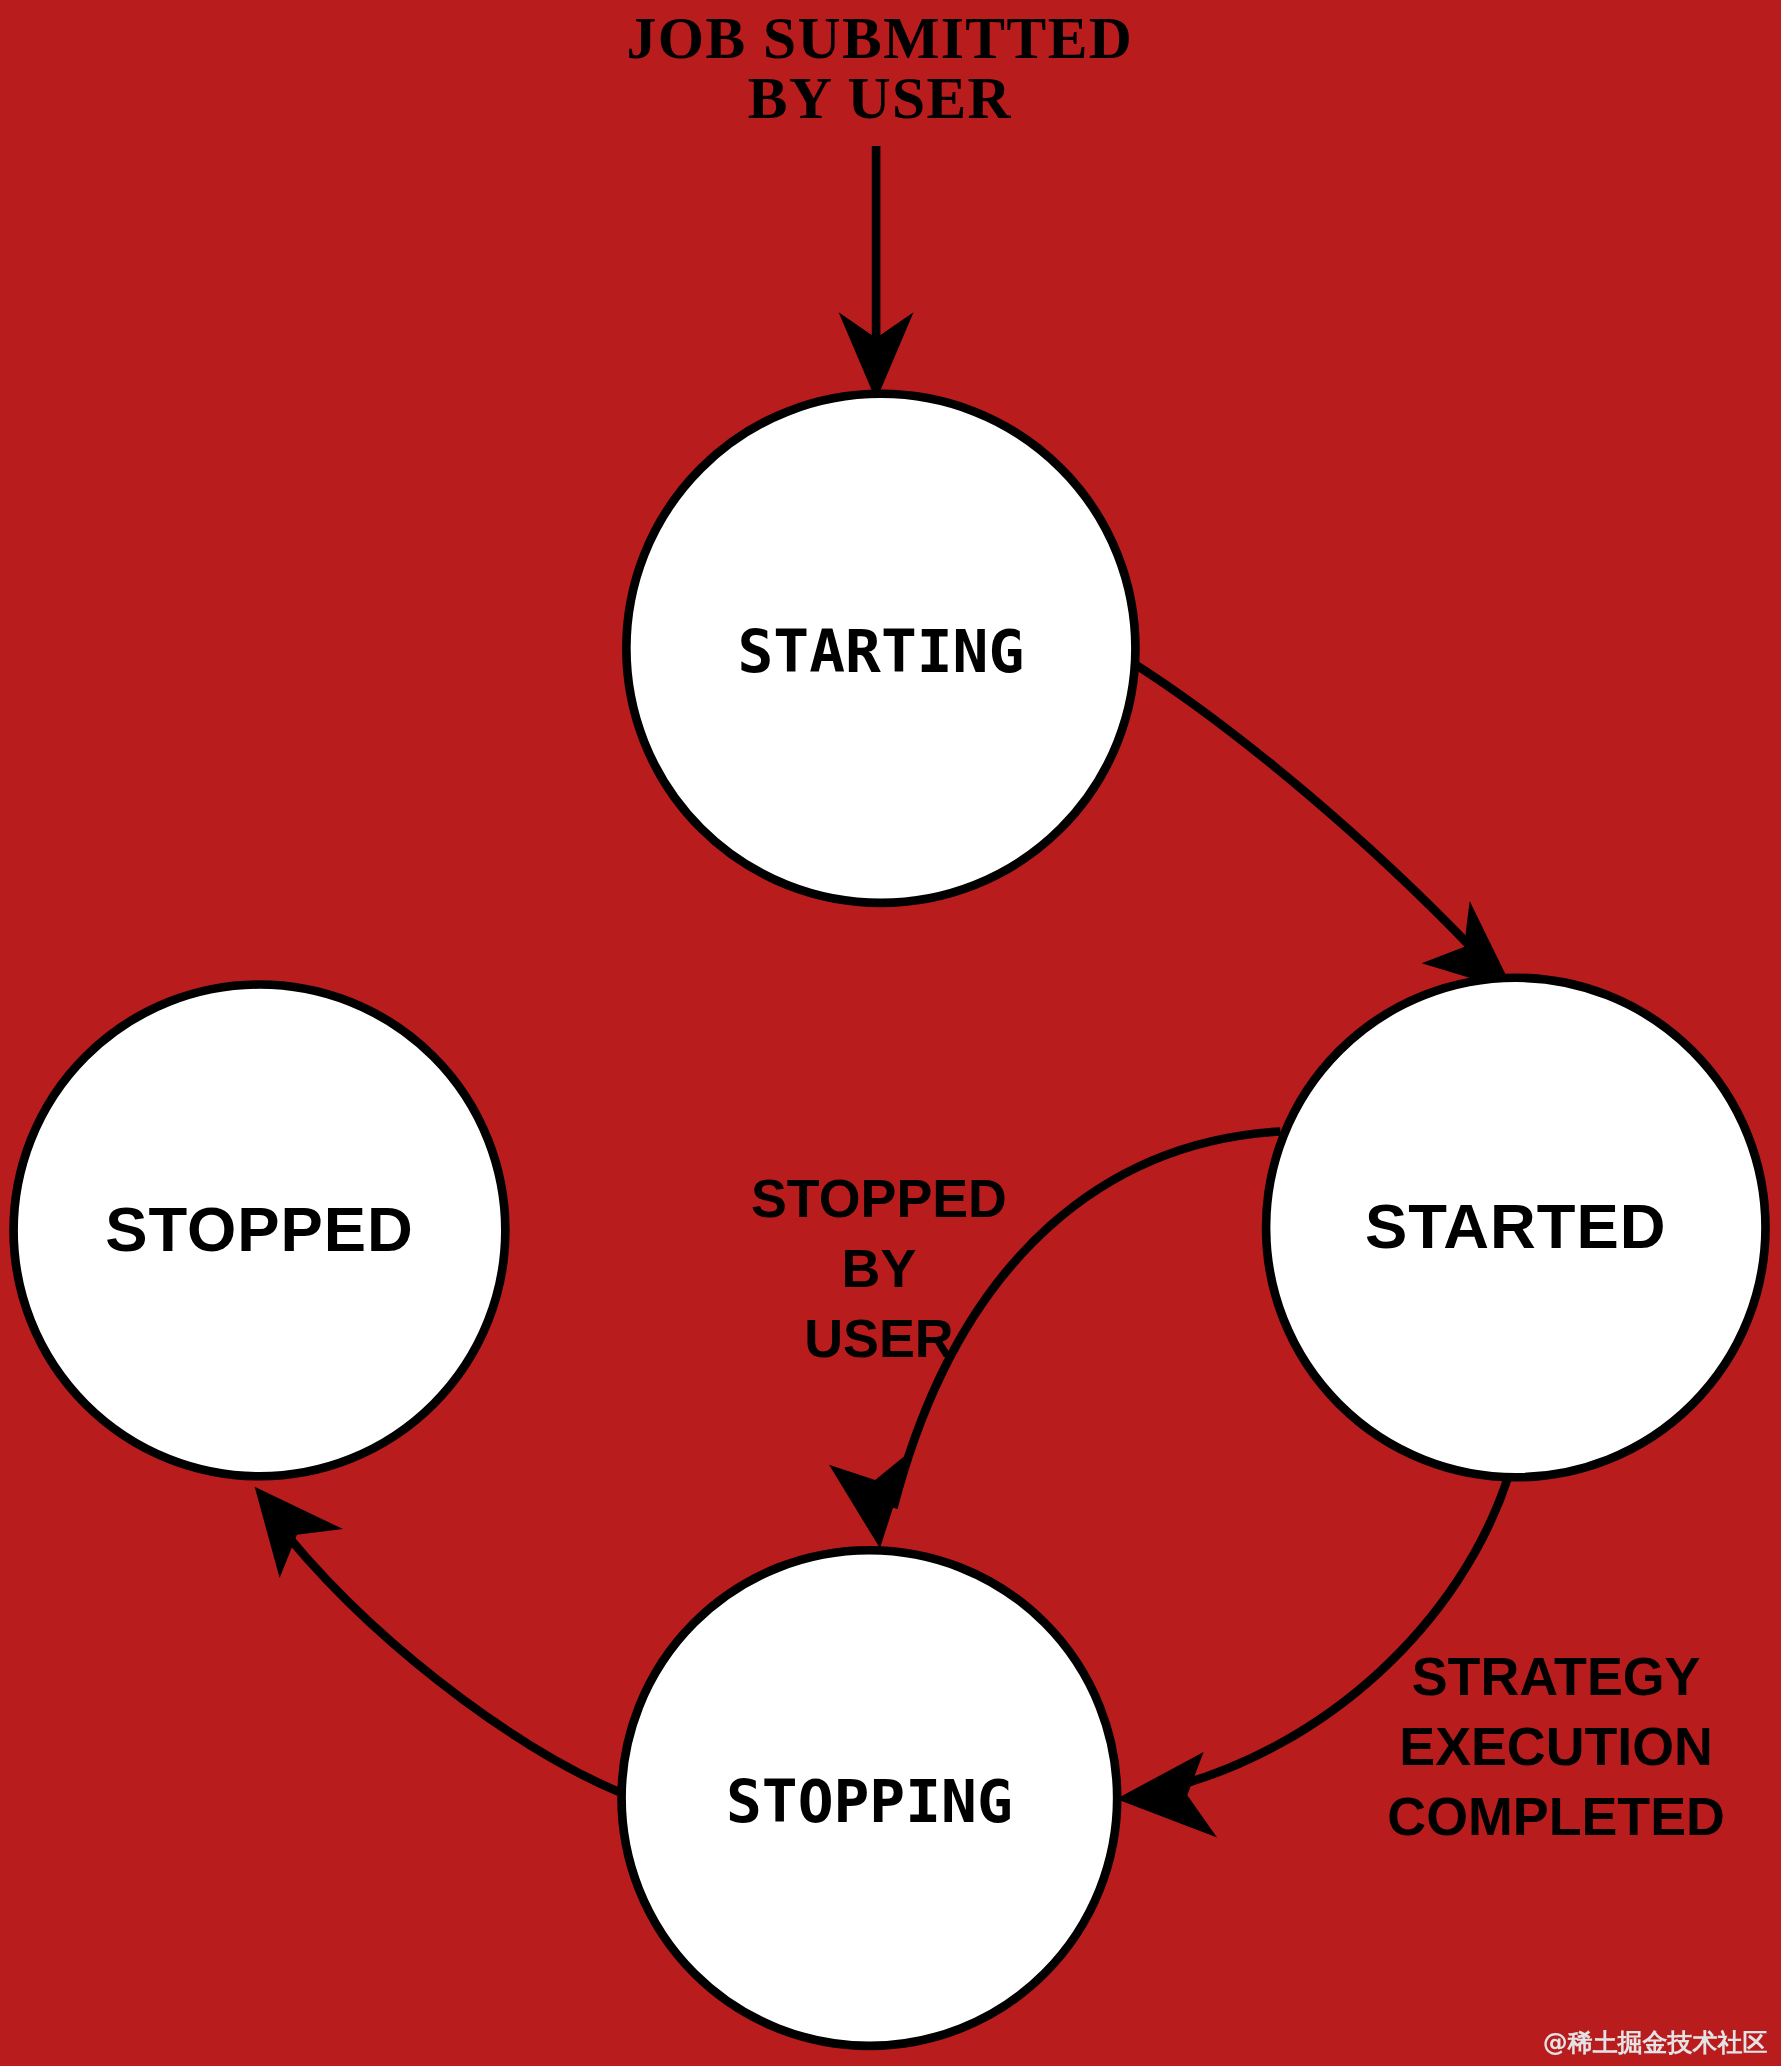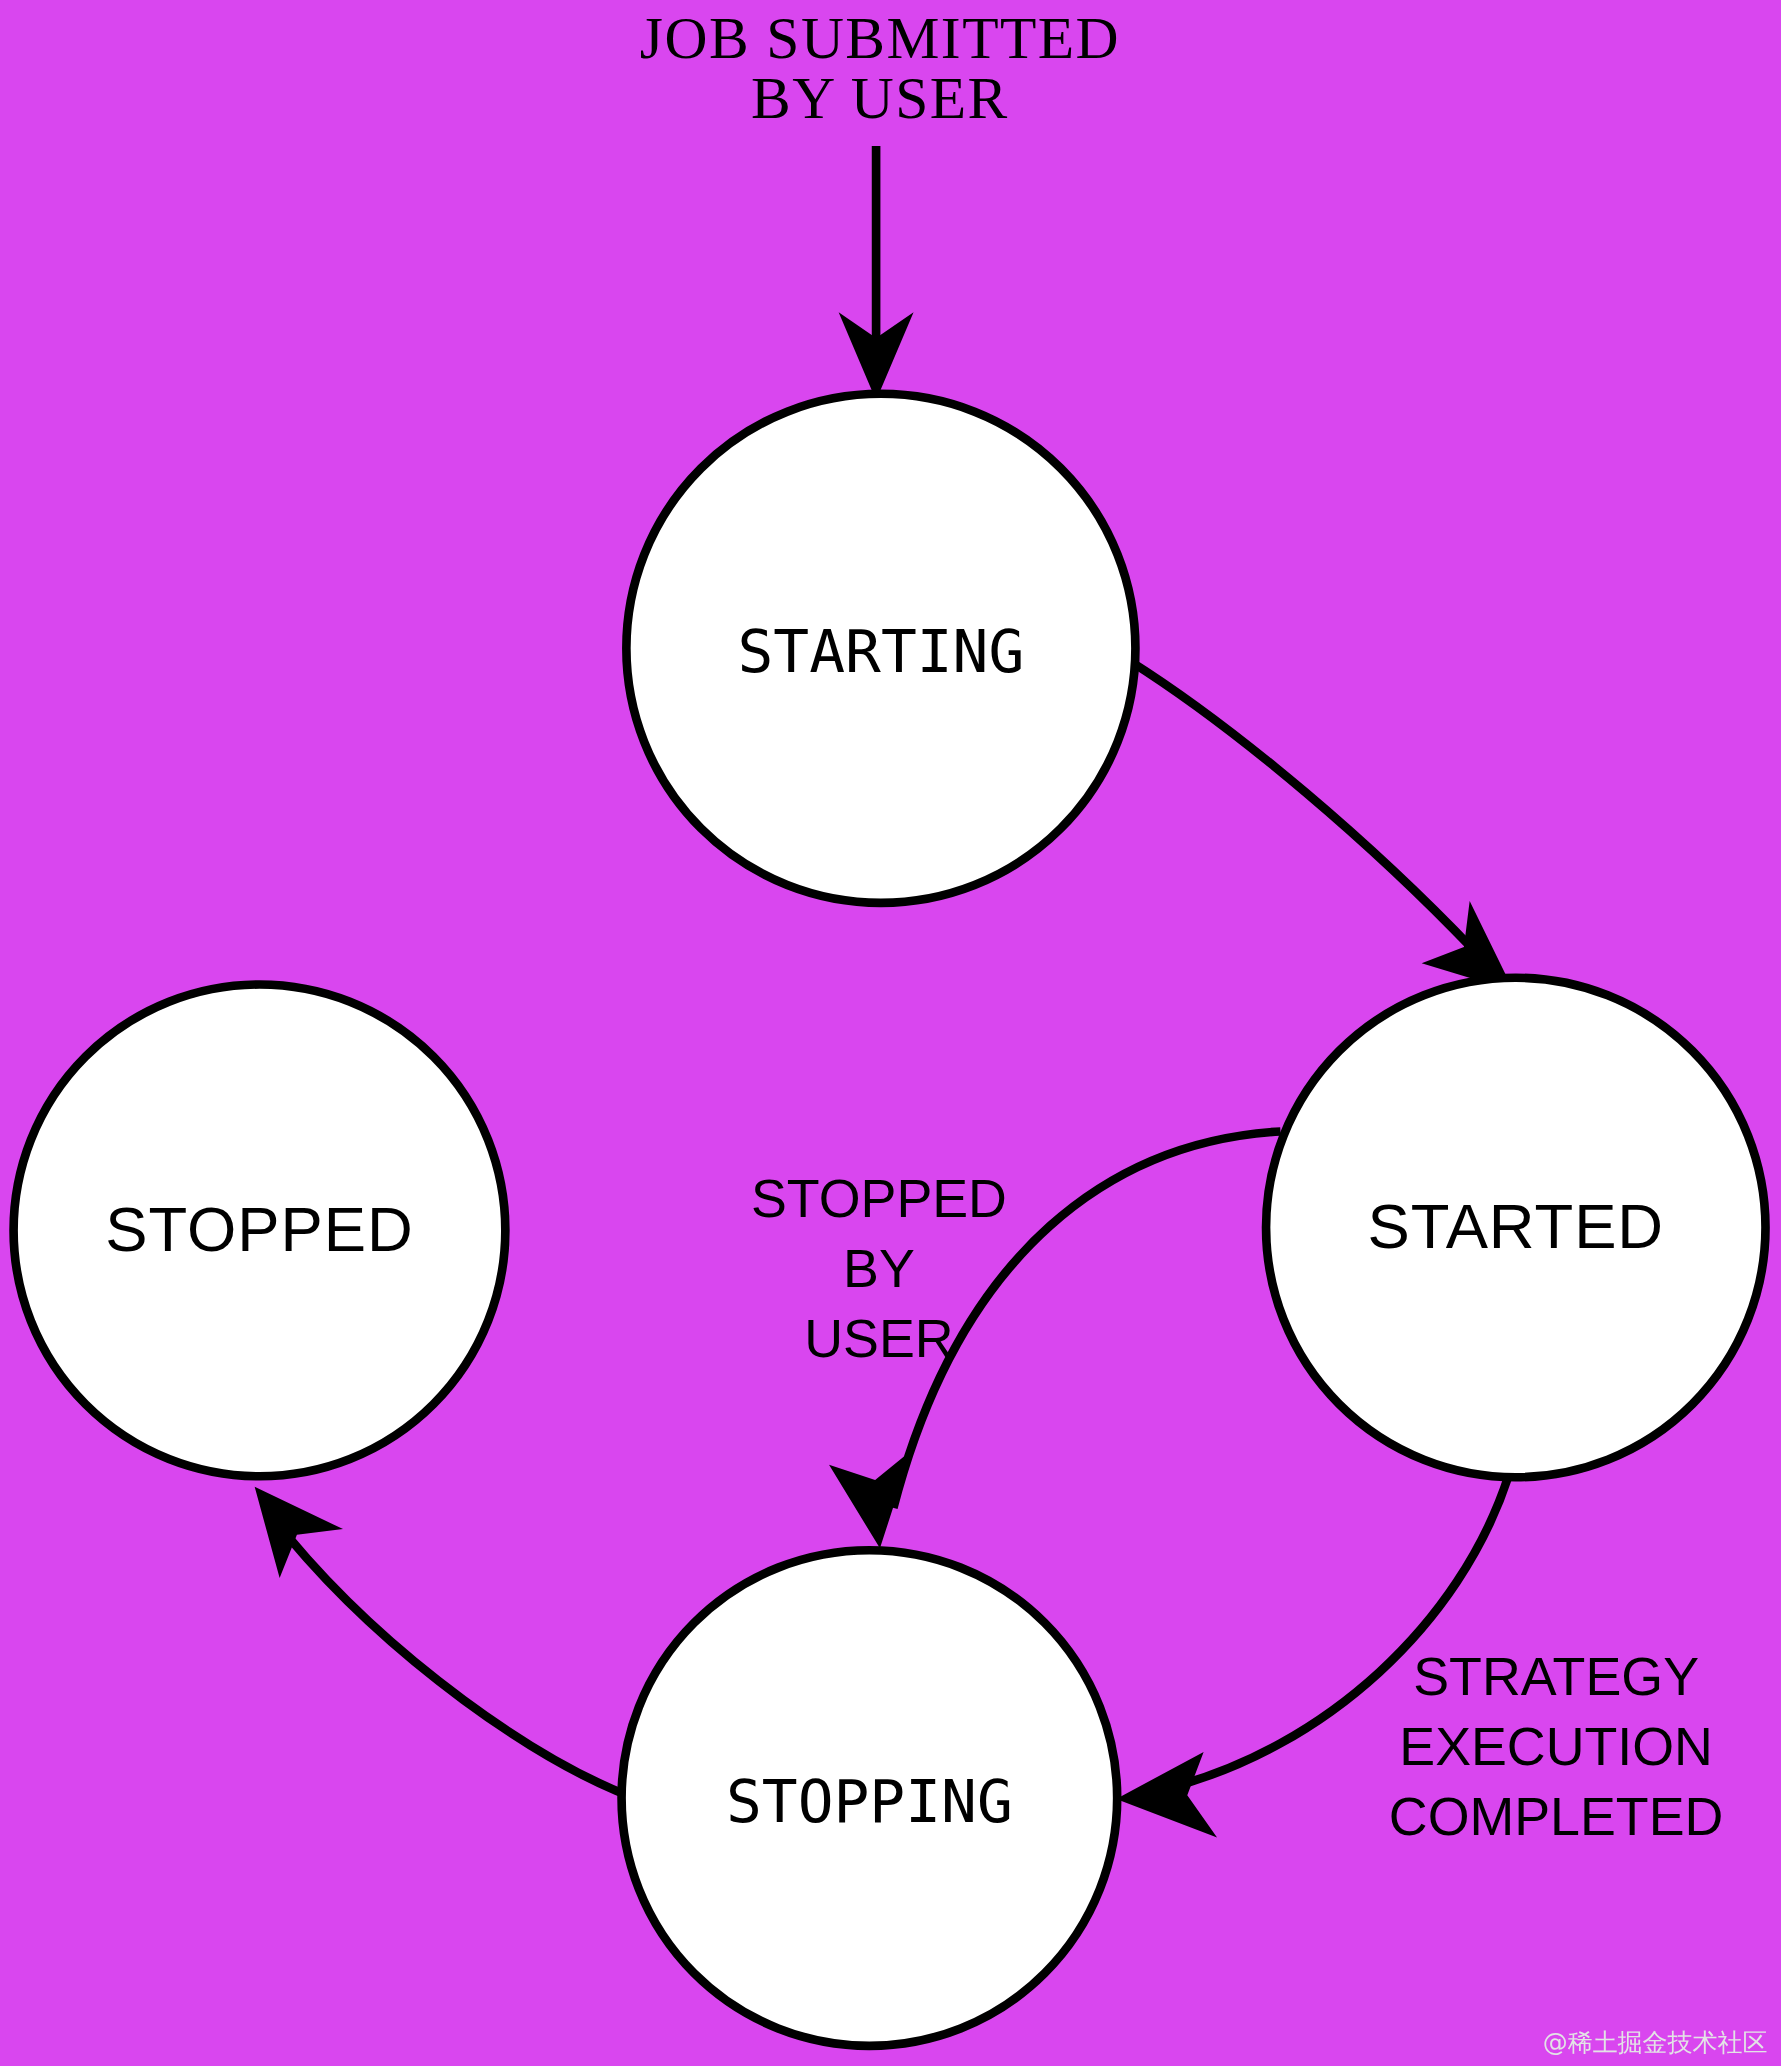--- a/index.html
+++ b/index.html
@@ -4,22 +4,23 @@
 <style>
   html, body {
     margin: 0;
     padding: 0;
     background: #ffffff;
   }
   #canvas {
     position: relative;
     width: 1781px;
     height: 2066px;
-    background: #d946ef;
+    background: #b91c1c;
     overflow: hidden;
+    font-weight: bold;
   }
   #diagram-svg {
     position: absolute;
     top: 0;
     left: 0;
     width: 1781px;
     height: 2066px;
     display: block;
   }
   .node-circle {

